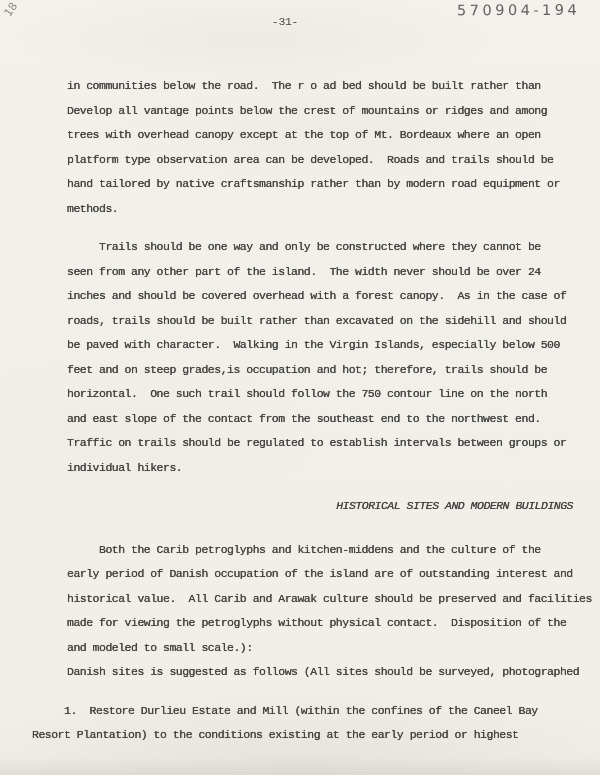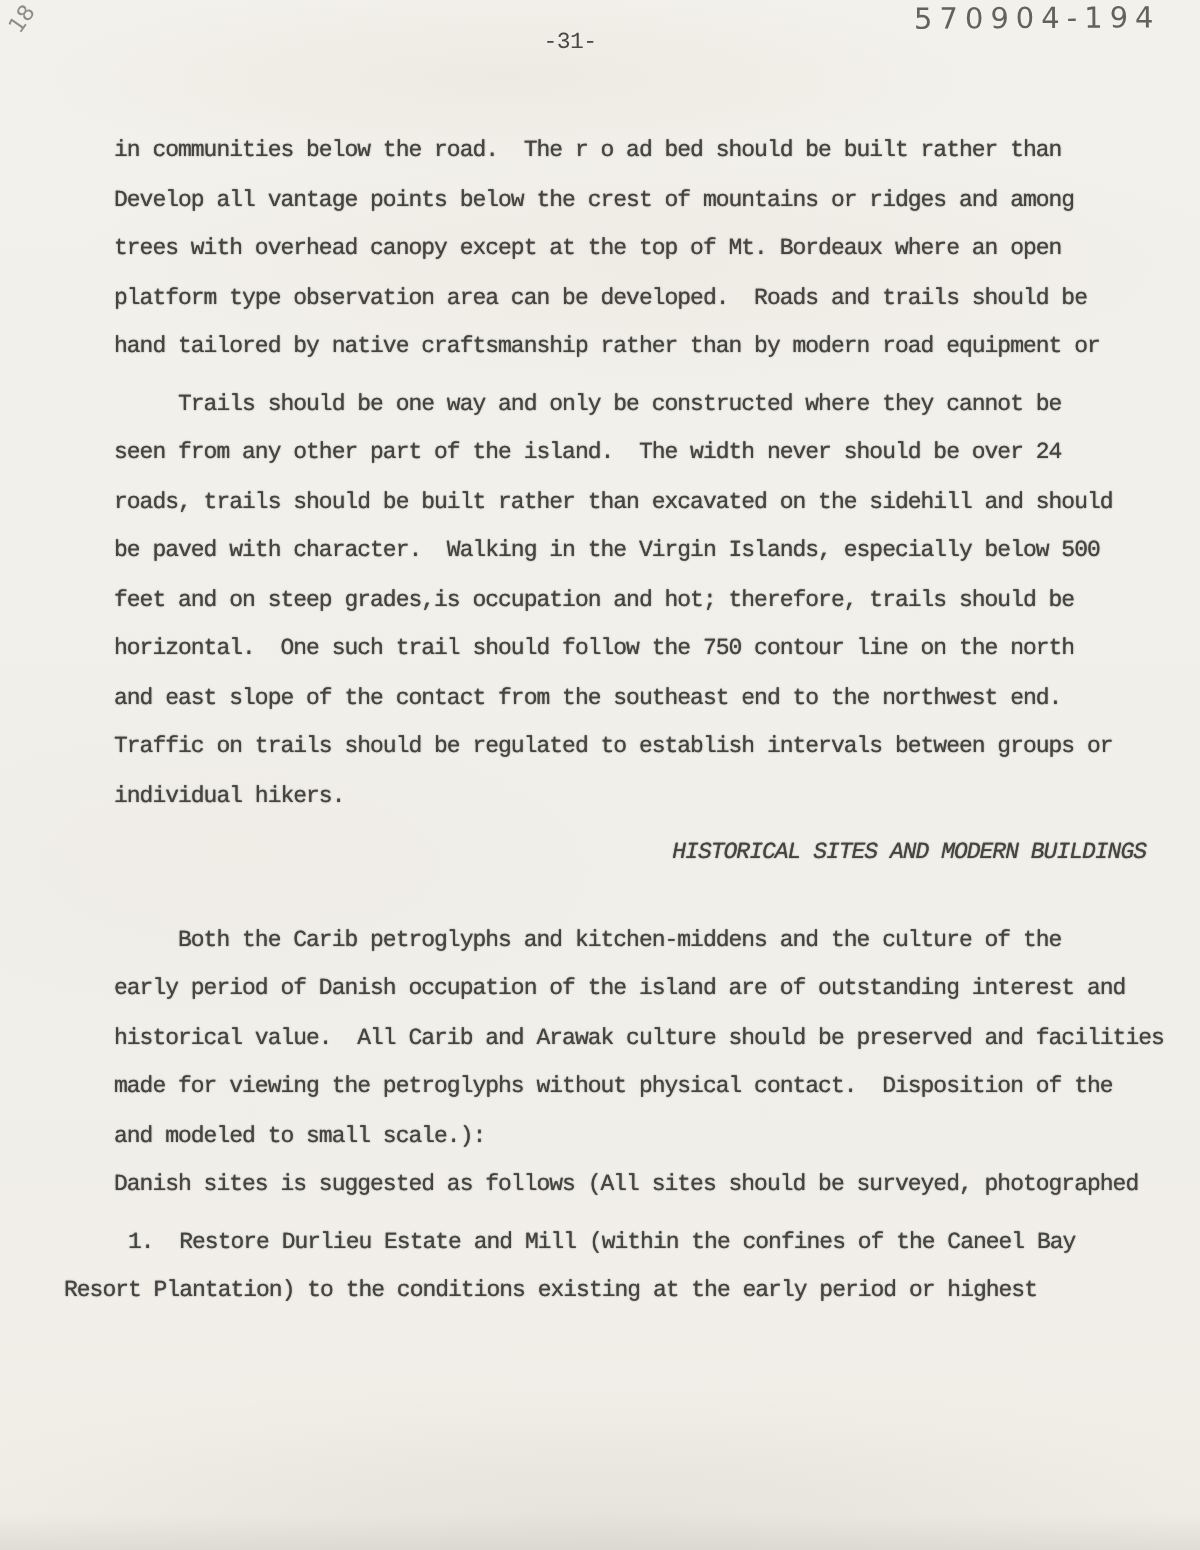--- a/index.html
+++ b/index.html
@@ -54,21 +54,21 @@
     position: absolute;
     top: 60px;
     left: 53px;
     width: 520px;
     font-size: 11.5px;
     line-height: 24.5px;
     letter-spacing: -0.5px;
     color: #454440;
     text-shadow: 0 0 0.5px rgba(69,68,64,0.9), 0 0 1.1px rgba(69,68,64,0.25);
   }
-  .para { margin: 4px; }
+  .para { margin: 14px; }
   .para.outdent { margin-left: -21px; }
   .line { white-space: pre; }
   .heading {
     text-align: right;
     margin: 0 0 19px 0;
     white-space: pre;
     font-style: italic;
   }
   .bottom-shade {
     position: absolute;
@@ -87,24 +87,26 @@
   <div class="corner-mark">18</div>
   <div class="doc-number">570904-194</div>
   <div class="page-number">-31-</div>
   <div class="content" id="doc-body">
       <div class="para">
         <div class="line">in communities below the road.  The r o ad bed should be built rather than</div>
         <div class="line">Develop all vantage points below the crest of mountains or ridges and among</div>
         <div class="line">trees with overhead canopy except at the top of Mt. Bordeaux where an open</div>
         <div class="line">platform type observation area can be developed.  Roads and trails should be</div>
         <div class="line">hand tailored by native craftsmanship rather than by modern road equipment or</div>
+        <div class="line">methods.</div>
       </div>
       <div class="para">
         <div class="line">     Trails should be one way and only be constructed where they cannot be</div>
         <div class="line">seen from any other part of the island.  The width never should be over 24</div>
+        <div class="line">inches and should be covered overhead with a forest canopy.  As in the case of</div>
         <div class="line">roads, trails should be built rather than excavated on the sidehill and should</div>
         <div class="line">be paved with character.  Walking in the Virgin Islands, especially below 500</div>
         <div class="line">feet and on steep grades,is occupation and hot; therefore, trails should be</div>
         <div class="line">horizontal.  One such trail should follow the 750 contour line on the north</div>
         <div class="line">and east slope of the contact from the southeast end to the northwest end.</div>
         <div class="line">Traffic on trails should be regulated to establish intervals between groups or</div>
         <div class="line">individual hikers.</div>
       </div>
       <div class="heading">HISTORICAL SITES AND MODERN BUILDINGS</div>
       <div class="para">

